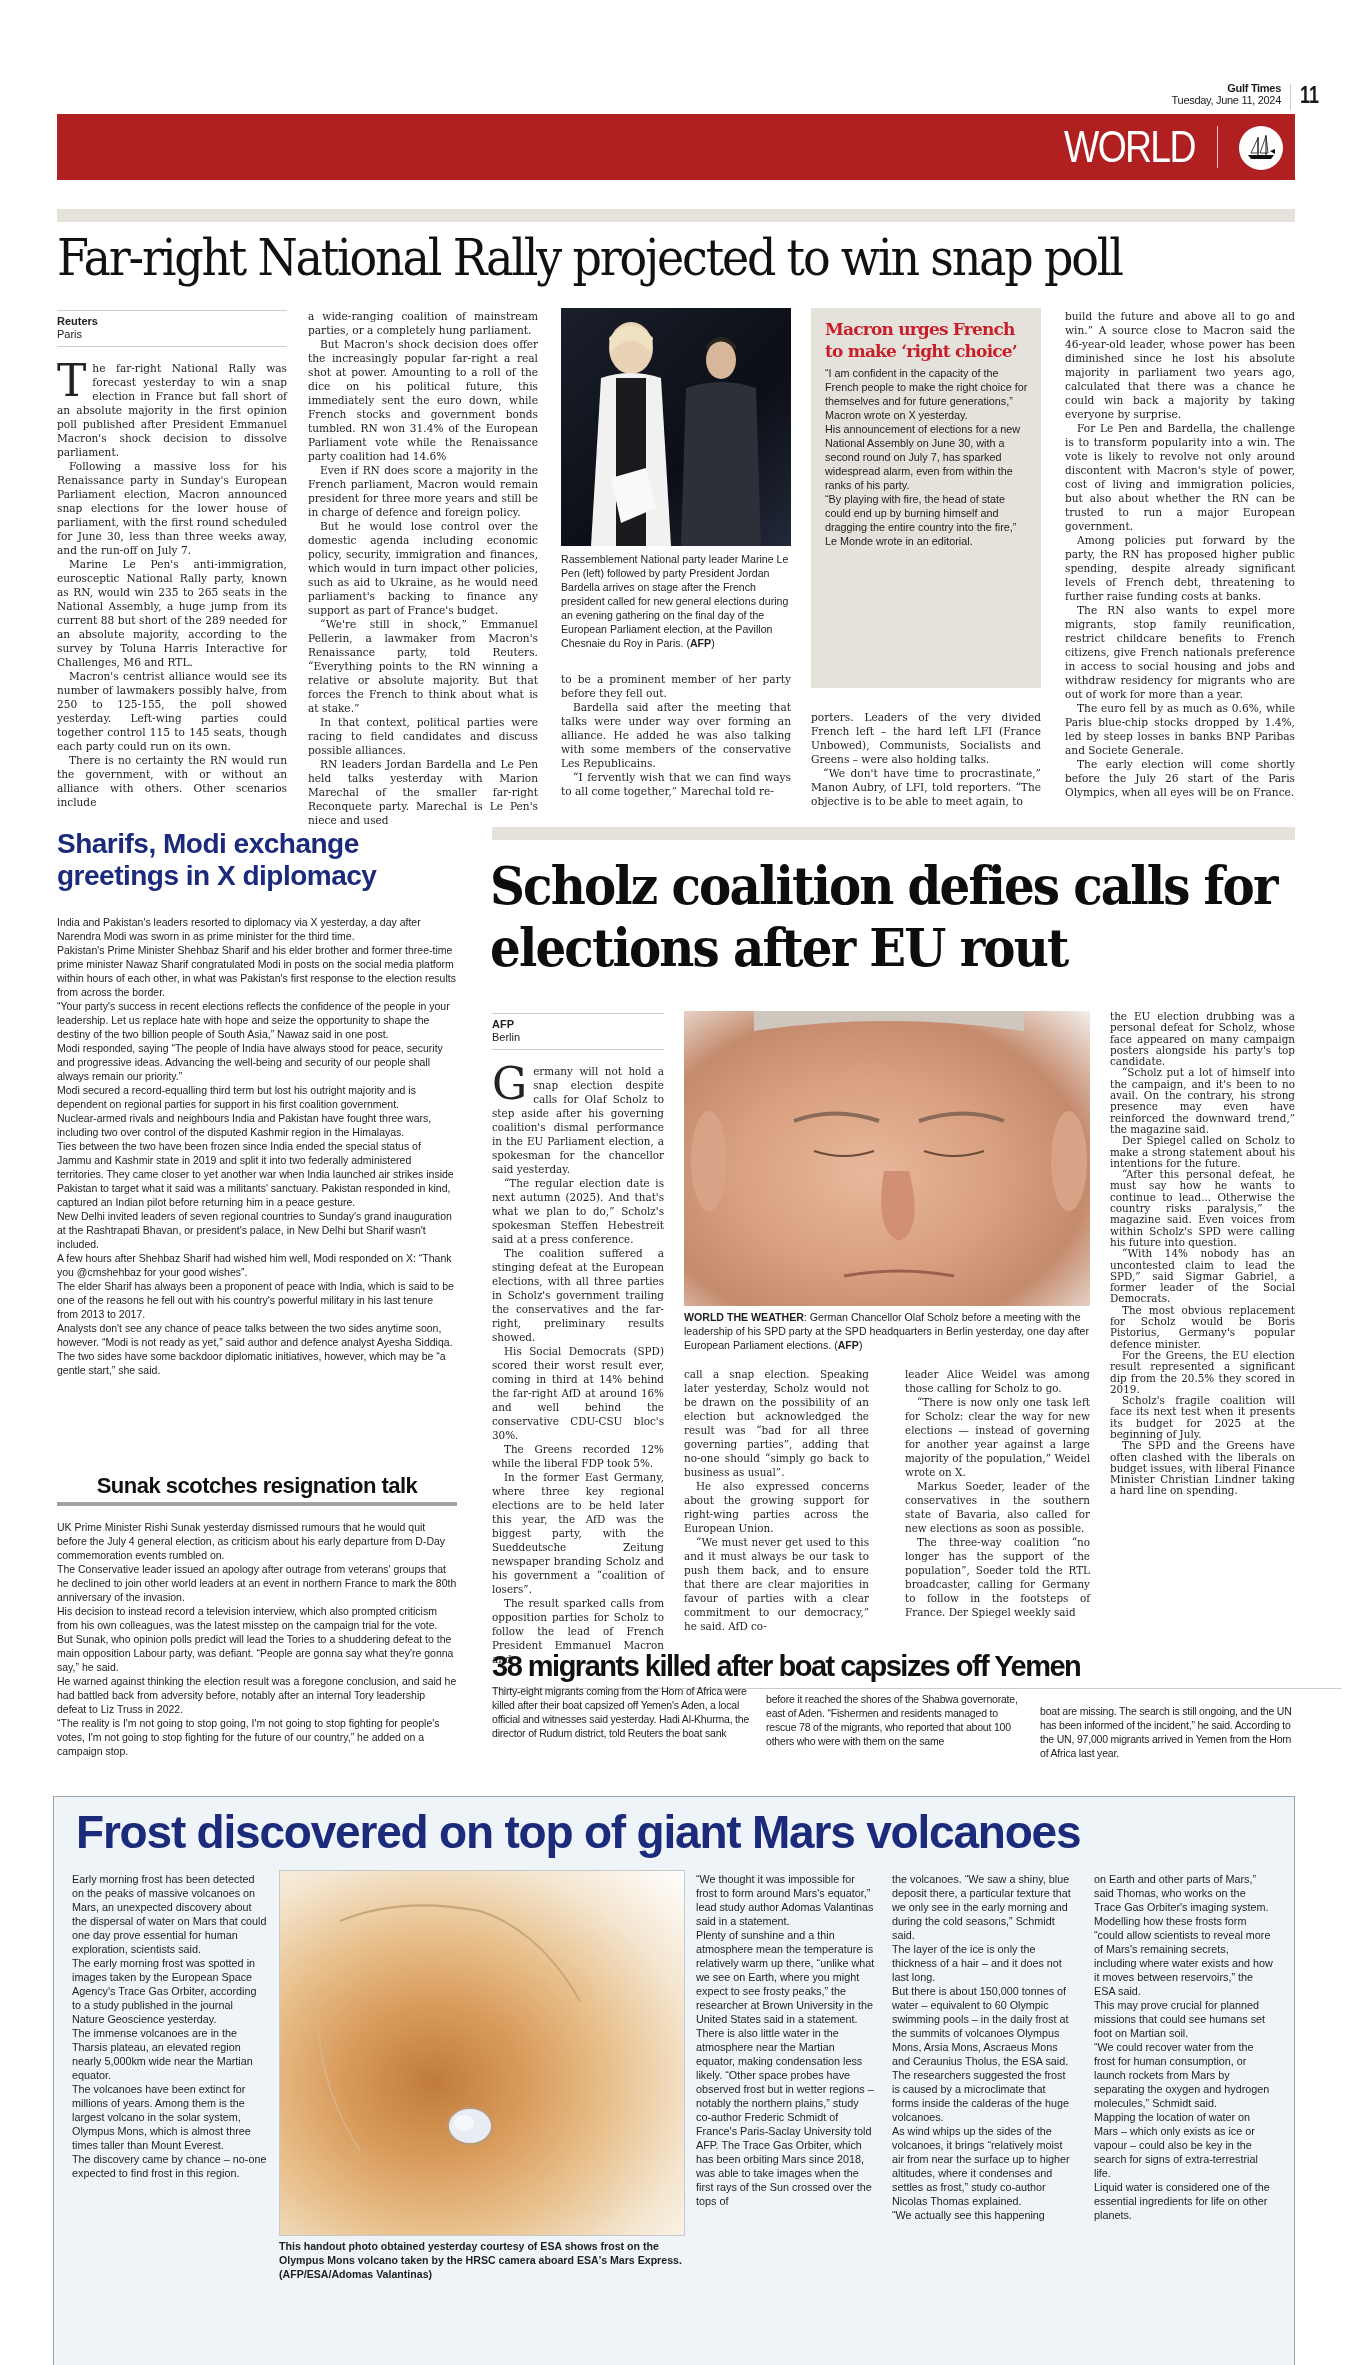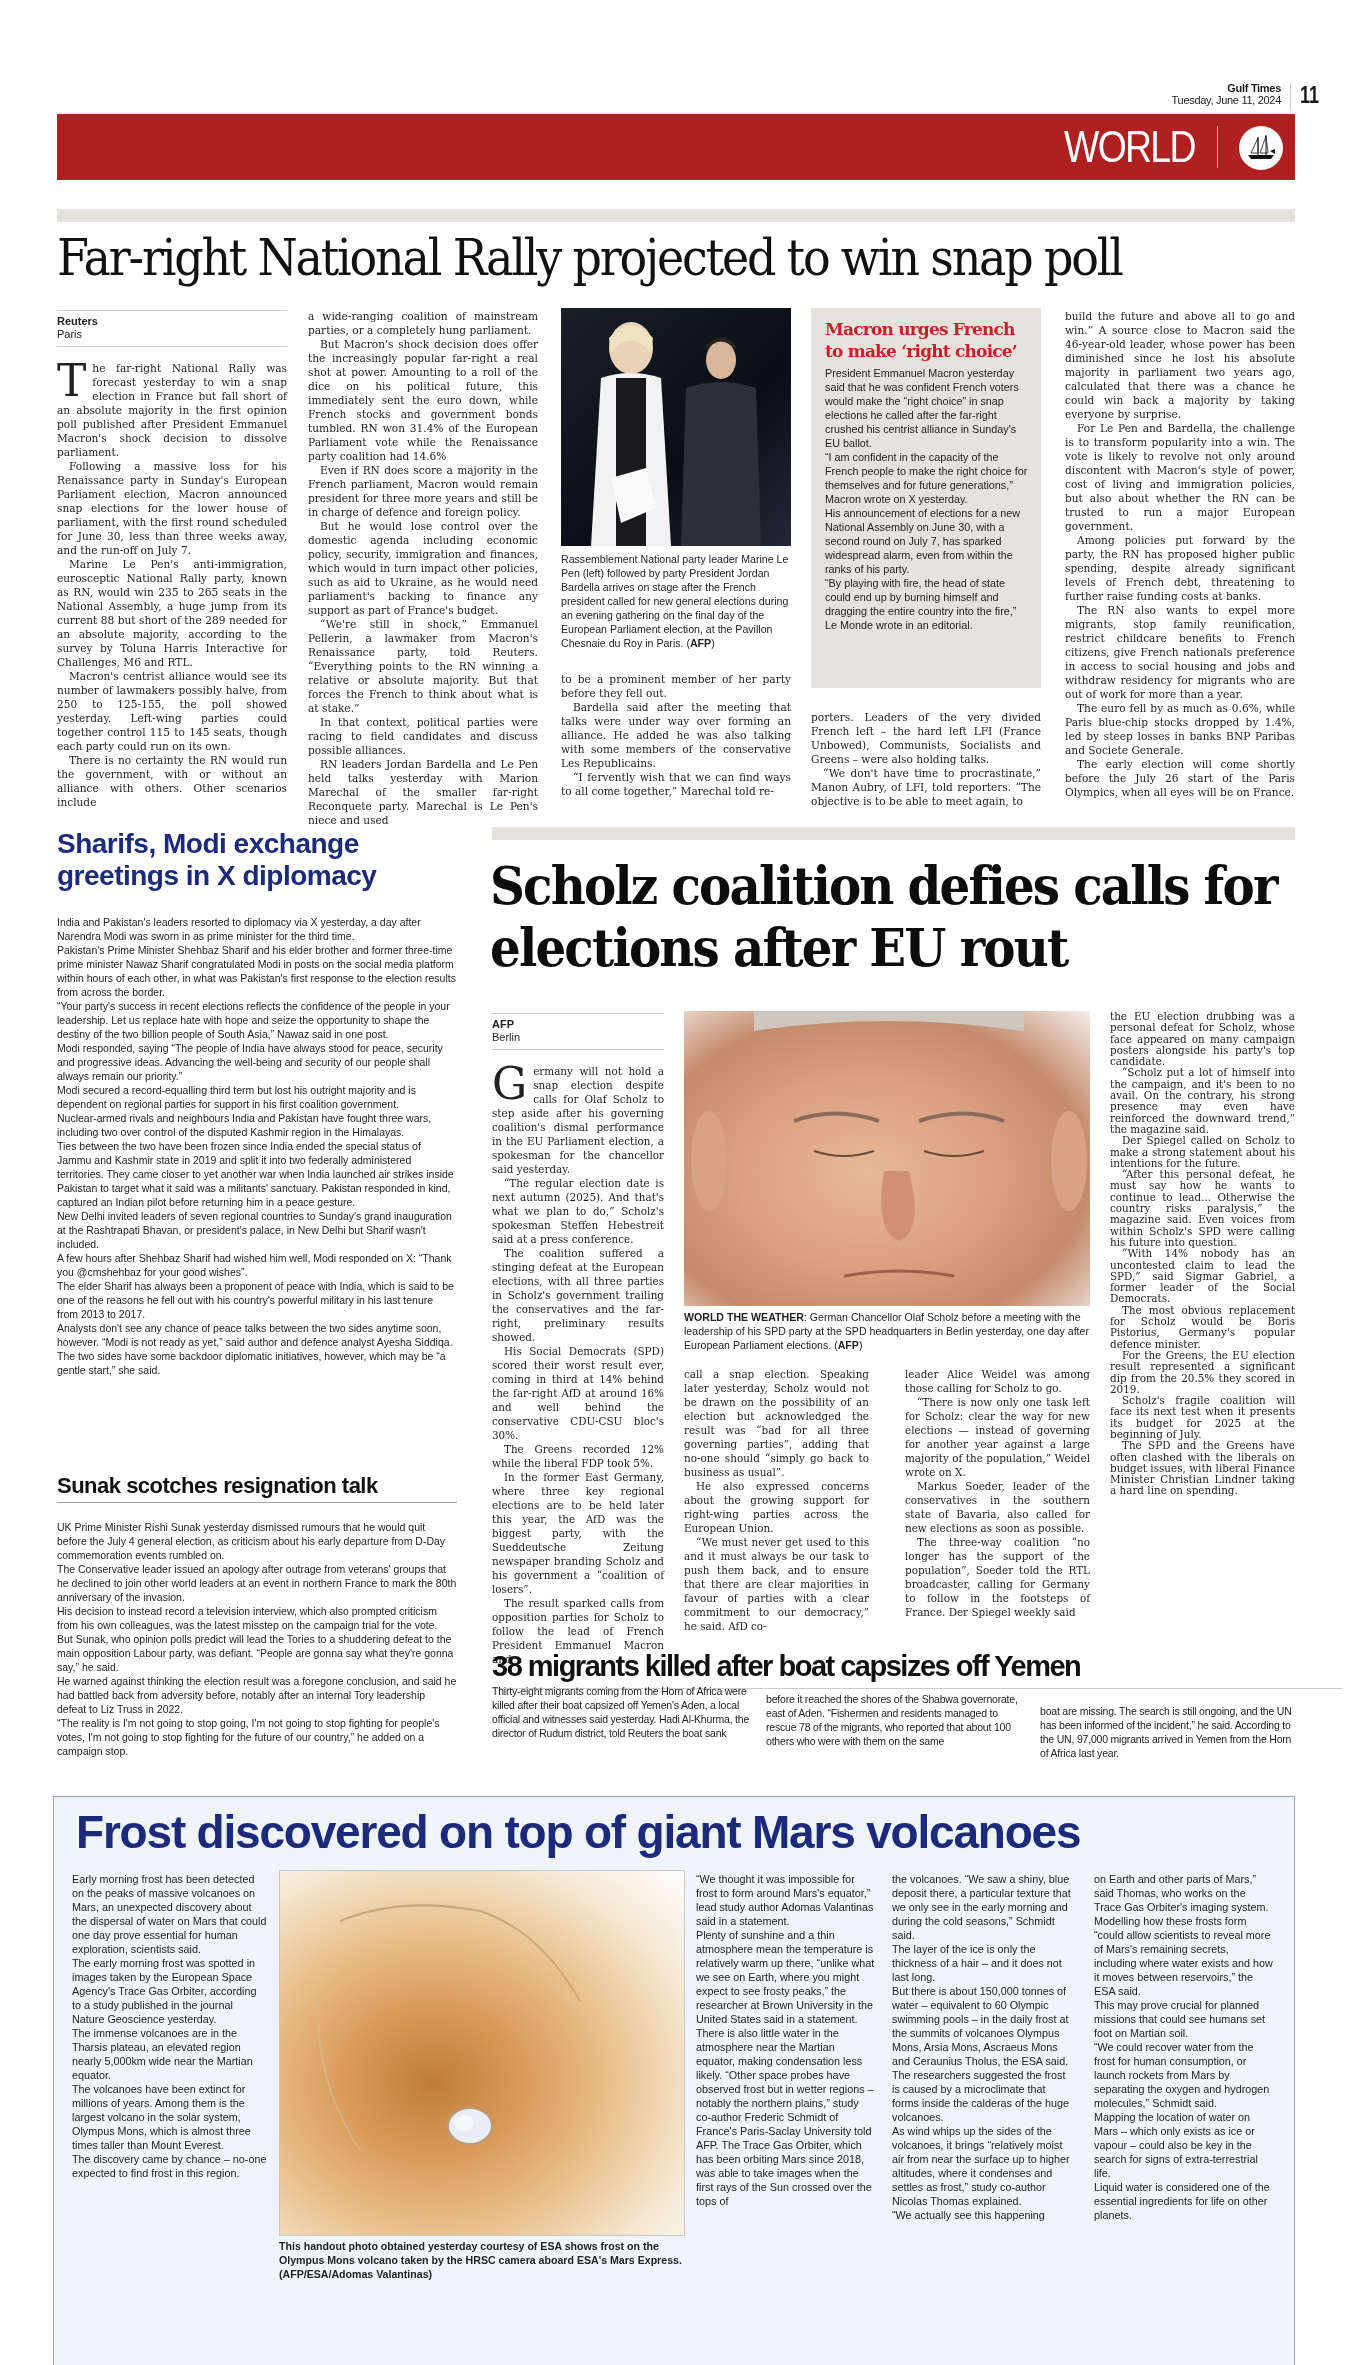--- a/index.html
+++ b/index.html
@@ -35,21 +35,21 @@
 
   #macron-box { left:811px; top:308px; width:230px; height:380px; background:#e4e2da; }
   #macron-box .hd { font-family:"DejaVu Serif", serif; font-weight:bold; color:#c8202a; font-size:17px; line-height:22px; letter-spacing:-0.8px; padding:10px 14px 4px 14px; }
   #macron-box .bd { font-family:"Liberation Sans", sans-serif; font-size:10.8px; line-height:14px; color:#222; padding:0 12px 0 14px; }
   #macron-box .bd p { margin:0; }
 
   
   #sharif-title { left:57px; top:828px; width:400px; font-family:"Liberation Sans", sans-serif; font-weight:bold; color:#1b2a7a; font-size:28px; line-height:32px; letter-spacing:-0.5px; }
   .sans-body { font-family:"Liberation Sans", sans-serif; font-size:10.5px; line-height:14px; color:#222; }
   .sans-body p { margin:0; }
-  #sunak-title { left:57px; top:1472px; width:400px; font-family:"Liberation Sans", sans-serif; font-weight:bold; font-size:22px; line-height:28px; color:#111; letter-spacing:-0.5px; border-bottom:1px solid #a3a3a3; padding-bottom:2px; }
+  #sunak-title { left:57px; top:1472px; width:400px; font-family:"Liberation Sans", sans-serif; font-weight:bold; font-size:22px; line-height:28px; color:#111; letter-spacing:-0.5px; border-bottom:4px solid #a3a3a3; padding-bottom:2px;text-align:center; }
 
   
   #scholz-title { left:490px; top:855px; width:860px; font-family:"DejaVu Serif", serif; font-weight:bold; font-size:52px; line-height:62px; letter-spacing:-2px; color:#0d0d0d; transform:scaleX(0.93); transform-origin:left; }
 
   
   #yemen-title { left:492px; top:1648px; width:850px; font-family:"Liberation Sans", sans-serif; font-weight:bold; font-size:29px; line-height:36px; letter-spacing:-1.5px; color:#111; border-bottom:1px solid #ccc; padding-bottom:4px; white-space:nowrap; }
   .cond-body { font-family:"Liberation Sans", sans-serif; font-size:10.5px; line-height:14px; color:#222; letter-spacing:-0.2px; }
 
   
   #frost-box { left:53px; top:1796px; width:1242px; height:602px; background:#eef4f8; border:1px solid #a0a4a8; box-sizing:border-box; }
@@ -127,21 +127,20 @@
 
 <div class="abs col" style="left:561px; top:672px; width:230px;">
   <p class="noind">to be a prominent member of her party before they fell out.</p>
   <p>Bardella said after the meeting that talks were under way over forming an alliance. He added he was also talking with some members of the conservative Les Republicains.</p>
   <p>“I fervently wish that we can find ways to all come together,” Marechal told re-</p>
 </div>
 
 <div id="macron-box" class="abs">
   <div class="hd">Macron urges French to make ‘right choice’</div>
   <div class="bd">
-    <p>President Emmanuel Macron yesterday said that he was confident French voters would make the “right choice” in snap elections he called after the far-right crushed his centrist alliance in Sunday's EU ballot.</p>
     <p>“I am confident in the capacity of the French people to make the right choice for themselves and for future generations,” Macron wrote on X yesterday.</p>
     <p>His announcement of elections for a new National Assembly on June 30, with a second round on July 7, has sparked widespread alarm, even from within the ranks of his party.</p>
     <p>“By playing with fire, the head of state could end up by burning himself and dragging the entire country into the fire,” Le Monde wrote in an editorial.</p>
   </div>
 </div>
 
 <div class="abs col" style="left:811px; top:710px; width:230px;">
   <p class="noind">porters. Leaders of the very divided French left – the hard left LFI (France Unbowed), Communists, Socialists and Greens – were also holding talks.</p>
   <p>“We don't have time to procrastinate,” Manon Aubry, of LFI, told reporters. “The objective is to be able to meet again, to</p>
 </div>

